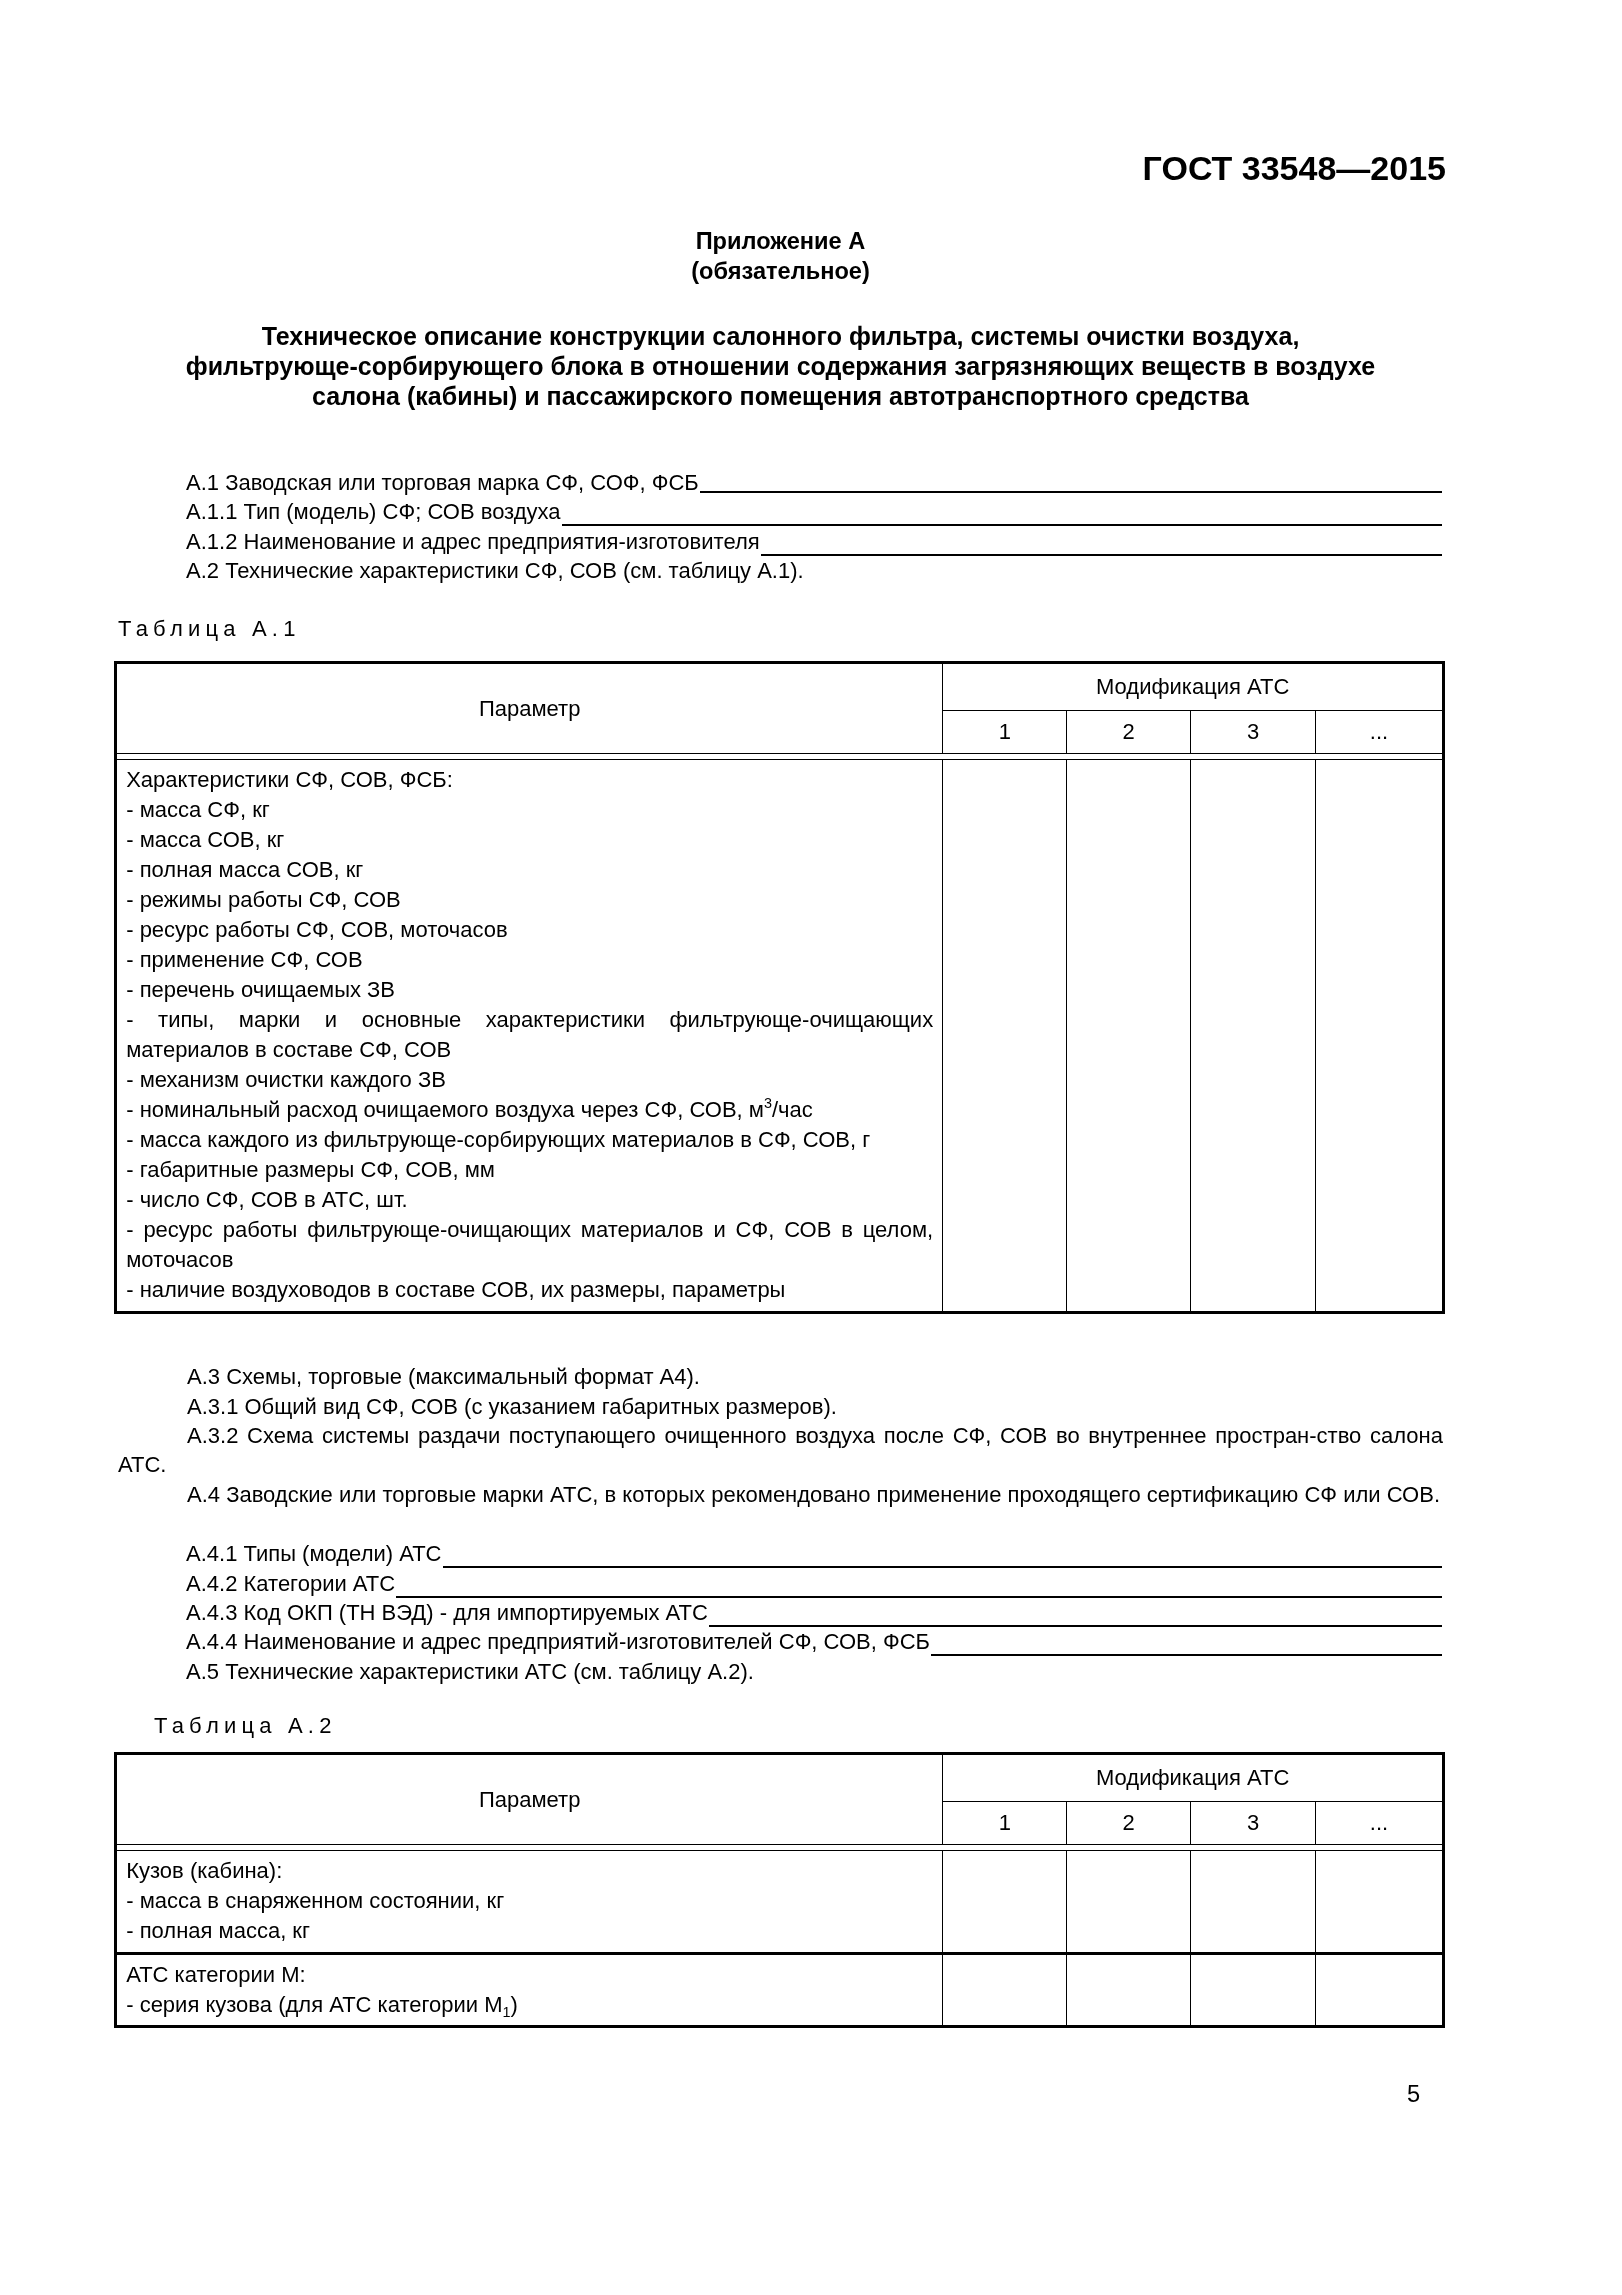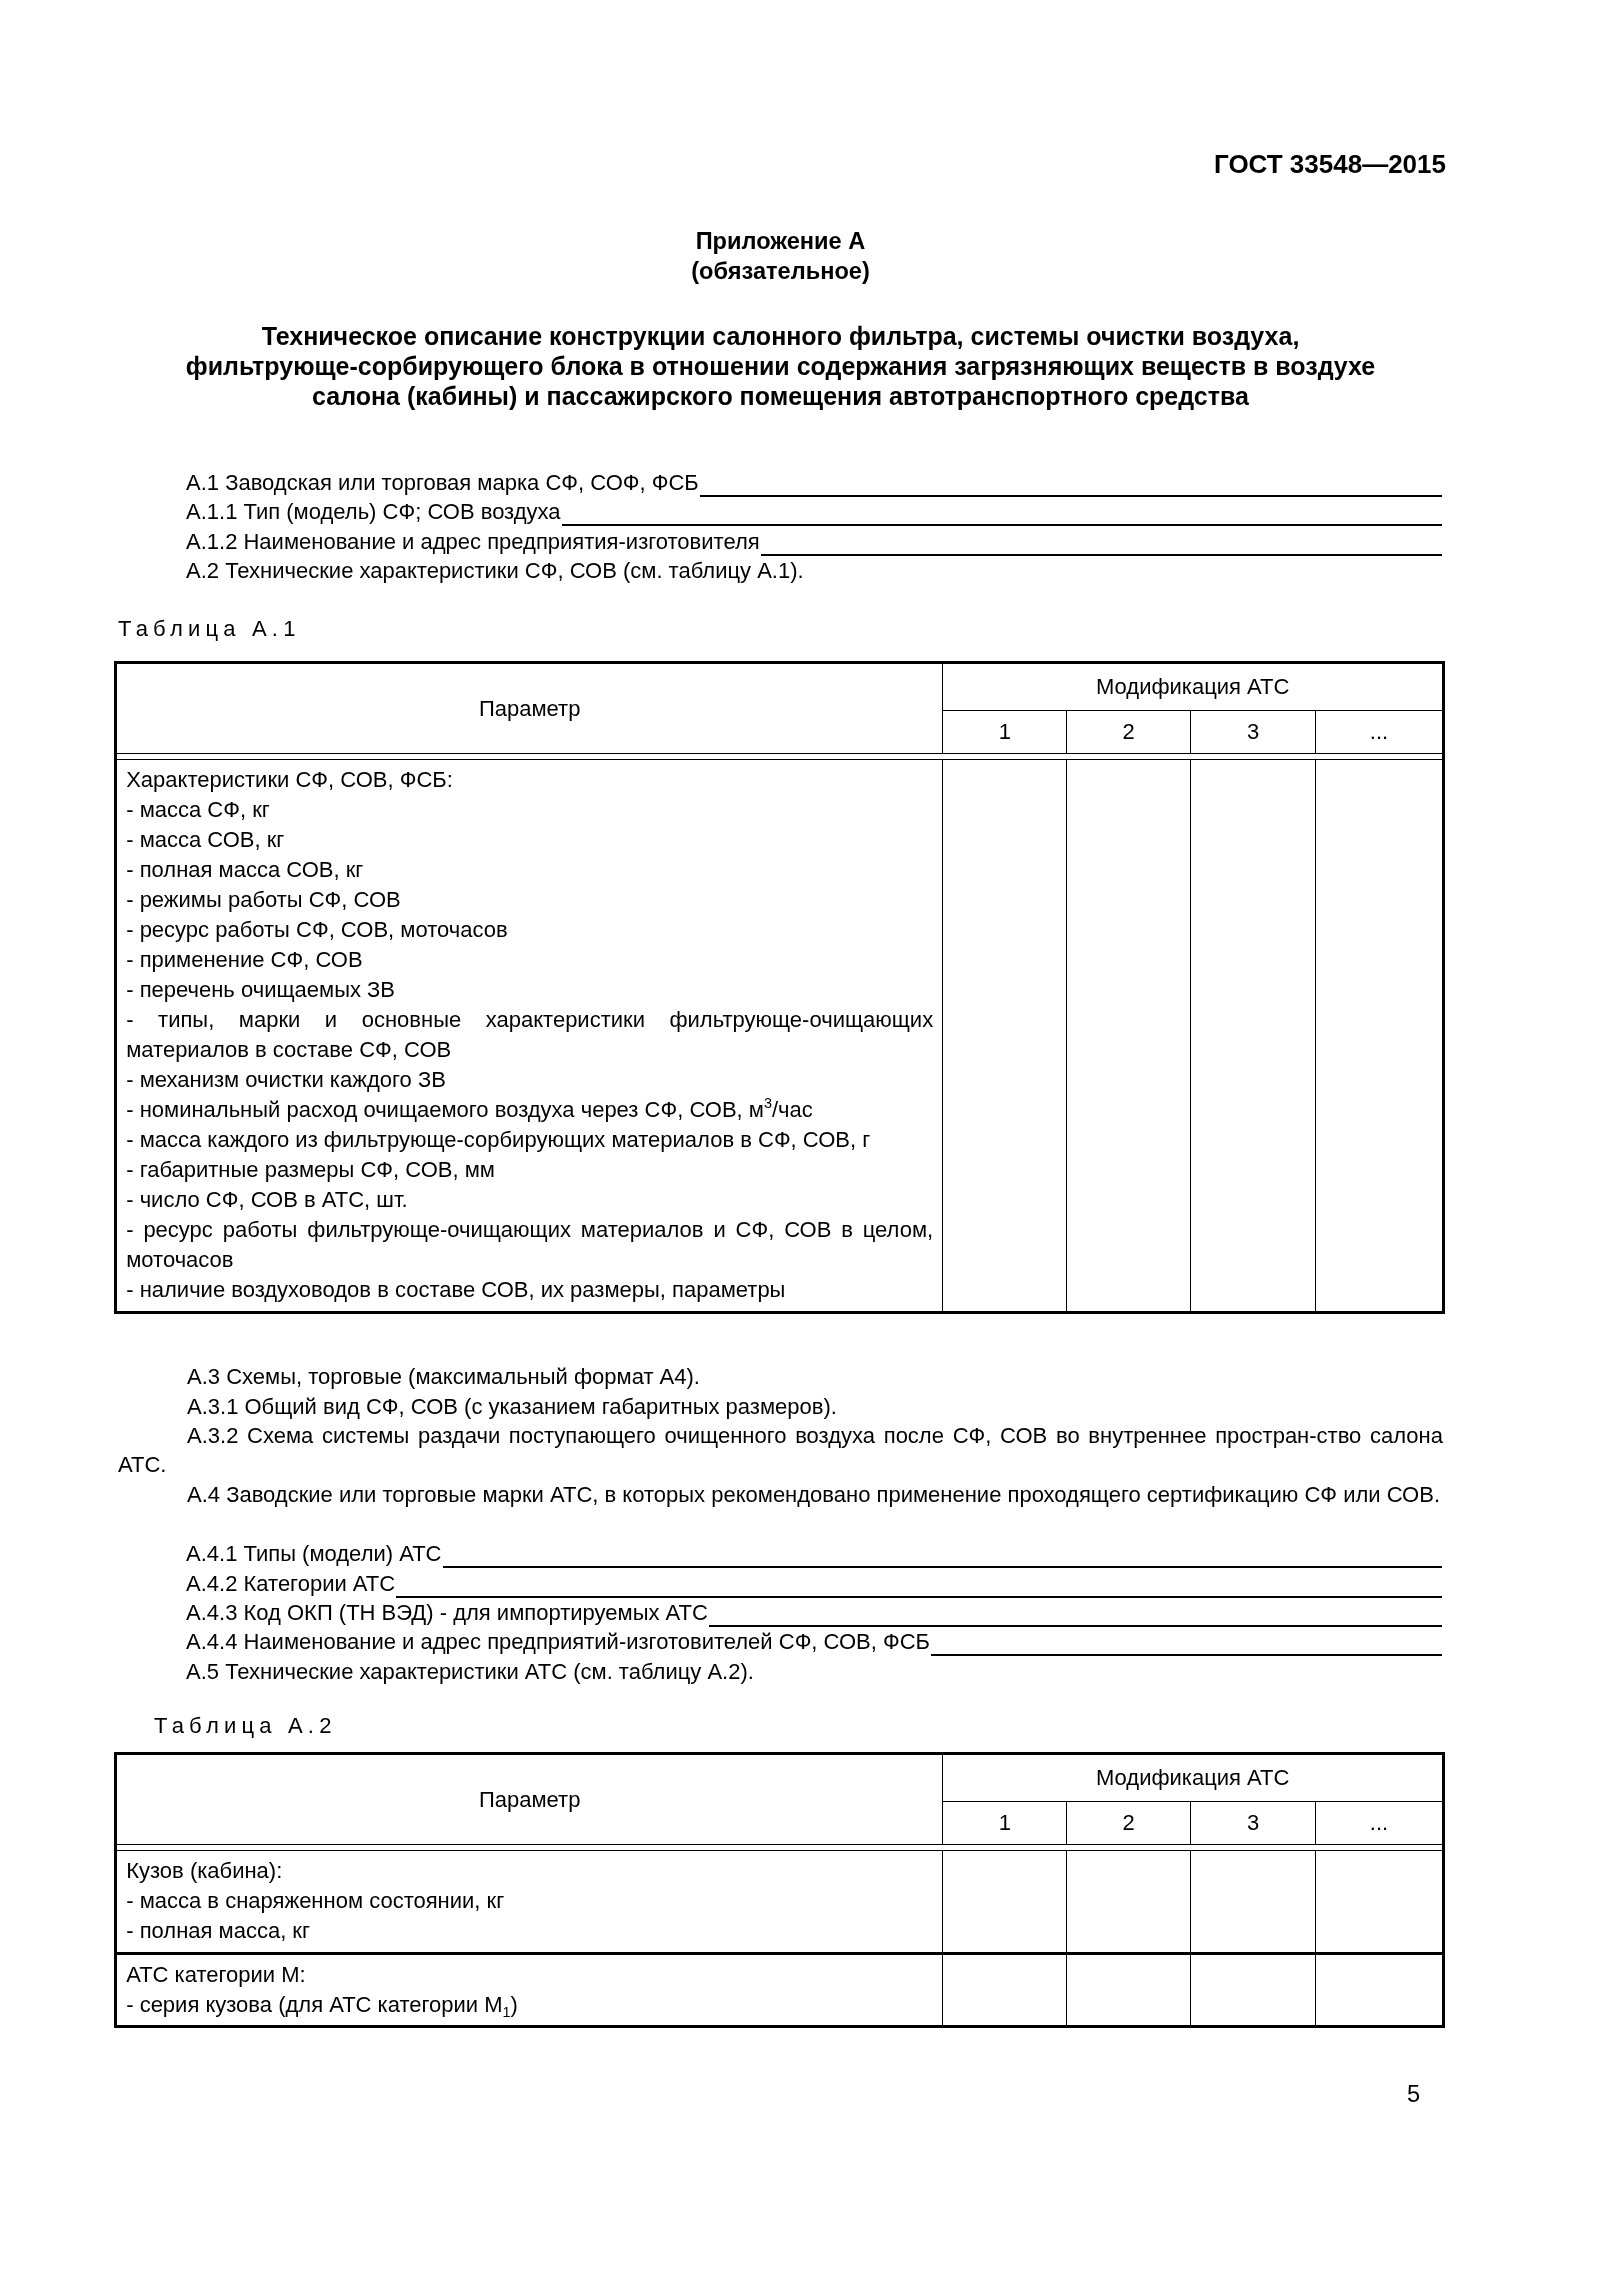--- a/index.html
+++ b/index.html
@@ -1,19 +1,19 @@
 <!DOCTYPE html>
 <html style="font-size:10.5px"><head>
 <meta charset="utf-8">
 <style>
   html, body { margin:0; padding:0; background:#ffffff; }
   body { width:1623px; height:2295px; position:relative; overflow:hidden;
          font-family:"Liberation Sans", sans-serif; color:#000; }
   .abs { position:absolute; }
-  .std { left:1112px; top:149px; width:334px; text-align:right; font-weight:bold; font-size:26px; }
+  .std { left:1112px; top:149px; width:334px; text-align:right; font-weight:bold; font-size:34px; }
   .center { left:118px; width:1325px; text-align:center; }
   .app-title { top:226px; font-weight:bold; font-size:23.6px; line-height:30px; }
   .doc-title { top:321px; font-weight:bold; font-size:25px; line-height:30px; }
   .para { font-size:22px; line-height:29.4px; }
   .indent-line { left:186px; right:181px; display:flex; align-items:flex-end; white-space:nowrap; }
   .indent-line .fill { flex:1; border-bottom:2.6px solid #000; margin-left:1.3px; height:18.3px; }
   .tbl-cap { left:118px; font-size:22px; letter-spacing:5.2px; }
   .justify { left:118px; width:1325px; text-align:justify; text-indent:69px; }
   table.gost { position:absolute; left:116px; width:1327px; border-collapse:collapse; font-size:22px; }
   table.gost td { border:1.3px solid #000; padding:0; vertical-align:top; }
@@ -34,21 +34,21 @@
   <div>Приложение А</div>
   <div>(обязательное)</div>
 </div>
 
 <div class="abs center doc-title">
   <div>Техническое описание конструкции салонного фильтра, системы очистки воздуха,</div>
   <div>фильтрующе-сорбирующего блока в отношении содержания загрязняющих веществ в воздухе</div>
   <div>салона (кабины) и пассажирского помещения автотранспортного средства</div>
 </div>
 
-<div class="abs indent-line para" style="top:468px;">
+<div class="abs indent-line para" style="top:468px;align-items:center;">
   <span>А.1 Заводская или торговая марка СФ, СОФ, ФСБ</span>
     <span class="fill"></span>
 </div>
 <div class="abs indent-line para" style="top:497px;">
   <span>А.1.1 Тип (модель) СФ; СОВ воздуха</span>
     <span class="fill"></span>
 </div>
 <div class="abs indent-line para" style="top:527px;">
   <span>А.1.2 Наименование и адрес предприятия-изготовителя </span>
     <span class="fill"></span>

